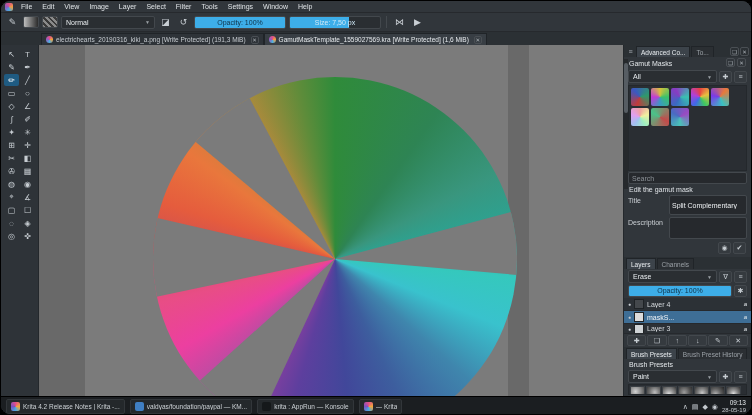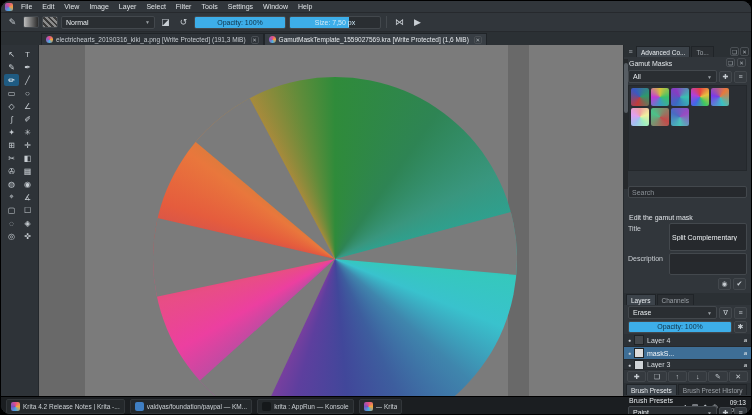--- a/index.html
+++ b/index.html
@@ -63,27 +63,27 @@
   .spacer { flex:1; }
 
   .d-header { height:12px; display:flex; align-items:center; padding:0 5px; color:#e2e6e9; flex:none; gap:2px; }
   .filter-row { display:flex; align-items:center; gap:2px; padding:1px 4px; flex:none; }
   .filter-row .combo { flex:1; }
   .icon-btn { width:13px; height:12px; border:1px solid #43484d; border-radius:2px; background:#353a3f; color:#c6ccd1; font-size:7px; display:flex; align-items:center; justify-content:center; flex:none; }
 
   .mask-list { height:86px; background:#2a2e33; margin:1px 4px; border:1px solid #24282c; padding:2px; display:flex; flex-wrap:wrap; gap:2px; align-content:flex-start; flex:none; }
   .mask-thumb { width:18px; height:18px; border-radius:2px; }
 
-  .search { height:12px; margin:14px 4px; background:#26292d; border:1px solid #43484d; border-radius:2px; color:#e8ecef; font-size:7px; padding:0 3px; width:calc(100% - 8px); flex:none; font-family:"Liberation Sans",sans-serif; }
+  .search { height:12px; margin:0 4px; background:#26292d; border:1px solid #43484d; border-radius:2px; color:#e8ecef; font-size:7px; padding:0 3px; width:calc(100% - 8px); flex:none; font-family:"Liberation Sans",sans-serif; }
   .search::placeholder { color:#8c9298; }
 
   .edit-label { padding:2px 5px 1px; color:#dfe3e7; flex:none; }
   .form-row { display:flex; align-items:flex-start; gap:3px; padding:1px 4px; flex:none; }
   .form-label { width:38px; color:#c9ced3; line-height:12px; flex:none; }
-  .field { flex:1; height:28px; background:#26292d; border:1px solid #43484d; border-radius:2px; font-size:7px; color:#eef1f3; padding:0 2px; min-width:0; font-family:"Liberation Sans",sans-serif; }
+  .field { flex:1; height:20px; background:#26292d; border:1px solid #43484d; border-radius:2px; font-size:7px; color:#eef1f3; padding:0 2px; min-width:0; font-family:"Liberation Sans",sans-serif; }
   .field-tall { height:22px; }
   .gm-buttons { display:flex; justify-content:flex-end; gap:2px; padding:2px 5px 3px; flex:none; }
 
   .blend-row { display:flex; align-items:center; gap:2px; padding:1px 4px; flex:none; }
   .blend-row .combo { flex:1; }
   .opacity-row { display:flex; align-items:center; gap:2px; padding:1px 4px; flex:none; }
   .opacity-row .slider { flex:1; height:12px; }
   .opacity-row .slider .txt { line-height:10px; }
 
   .layer-stack { flex:none; overflow:hidden; }

